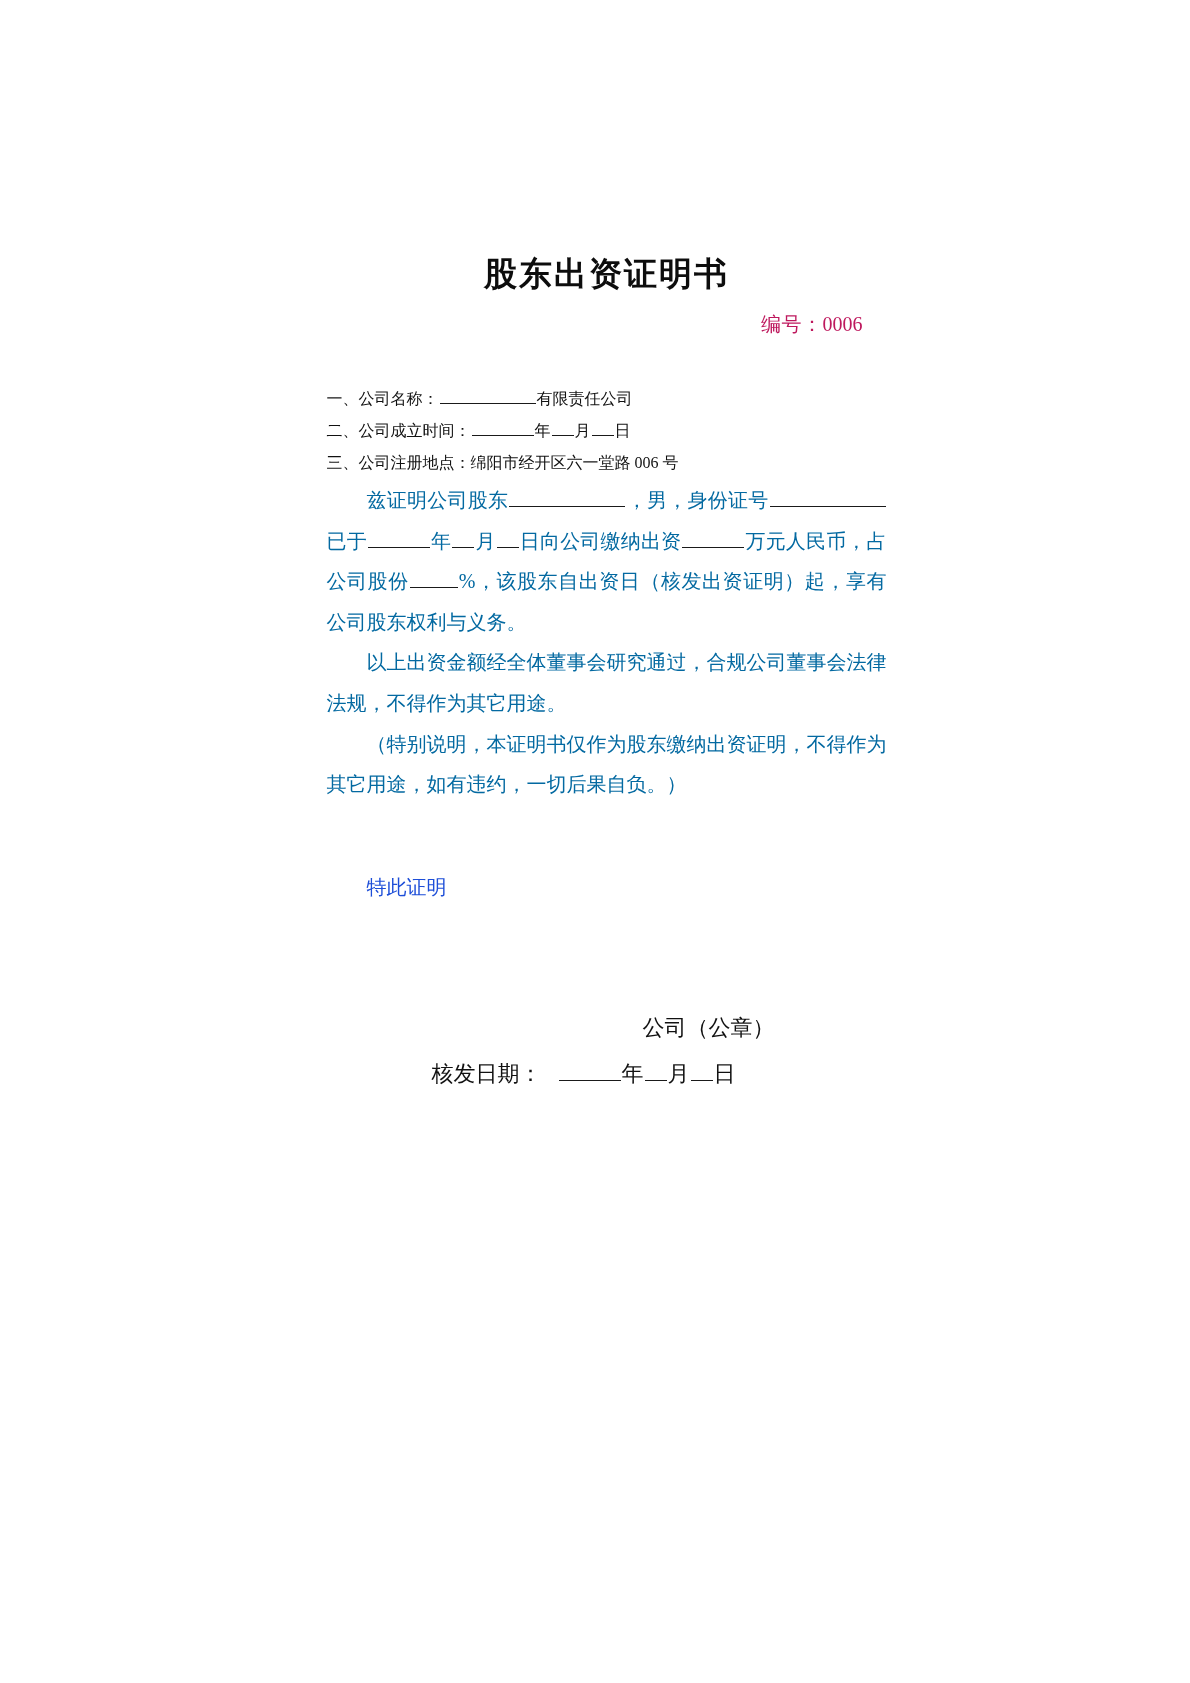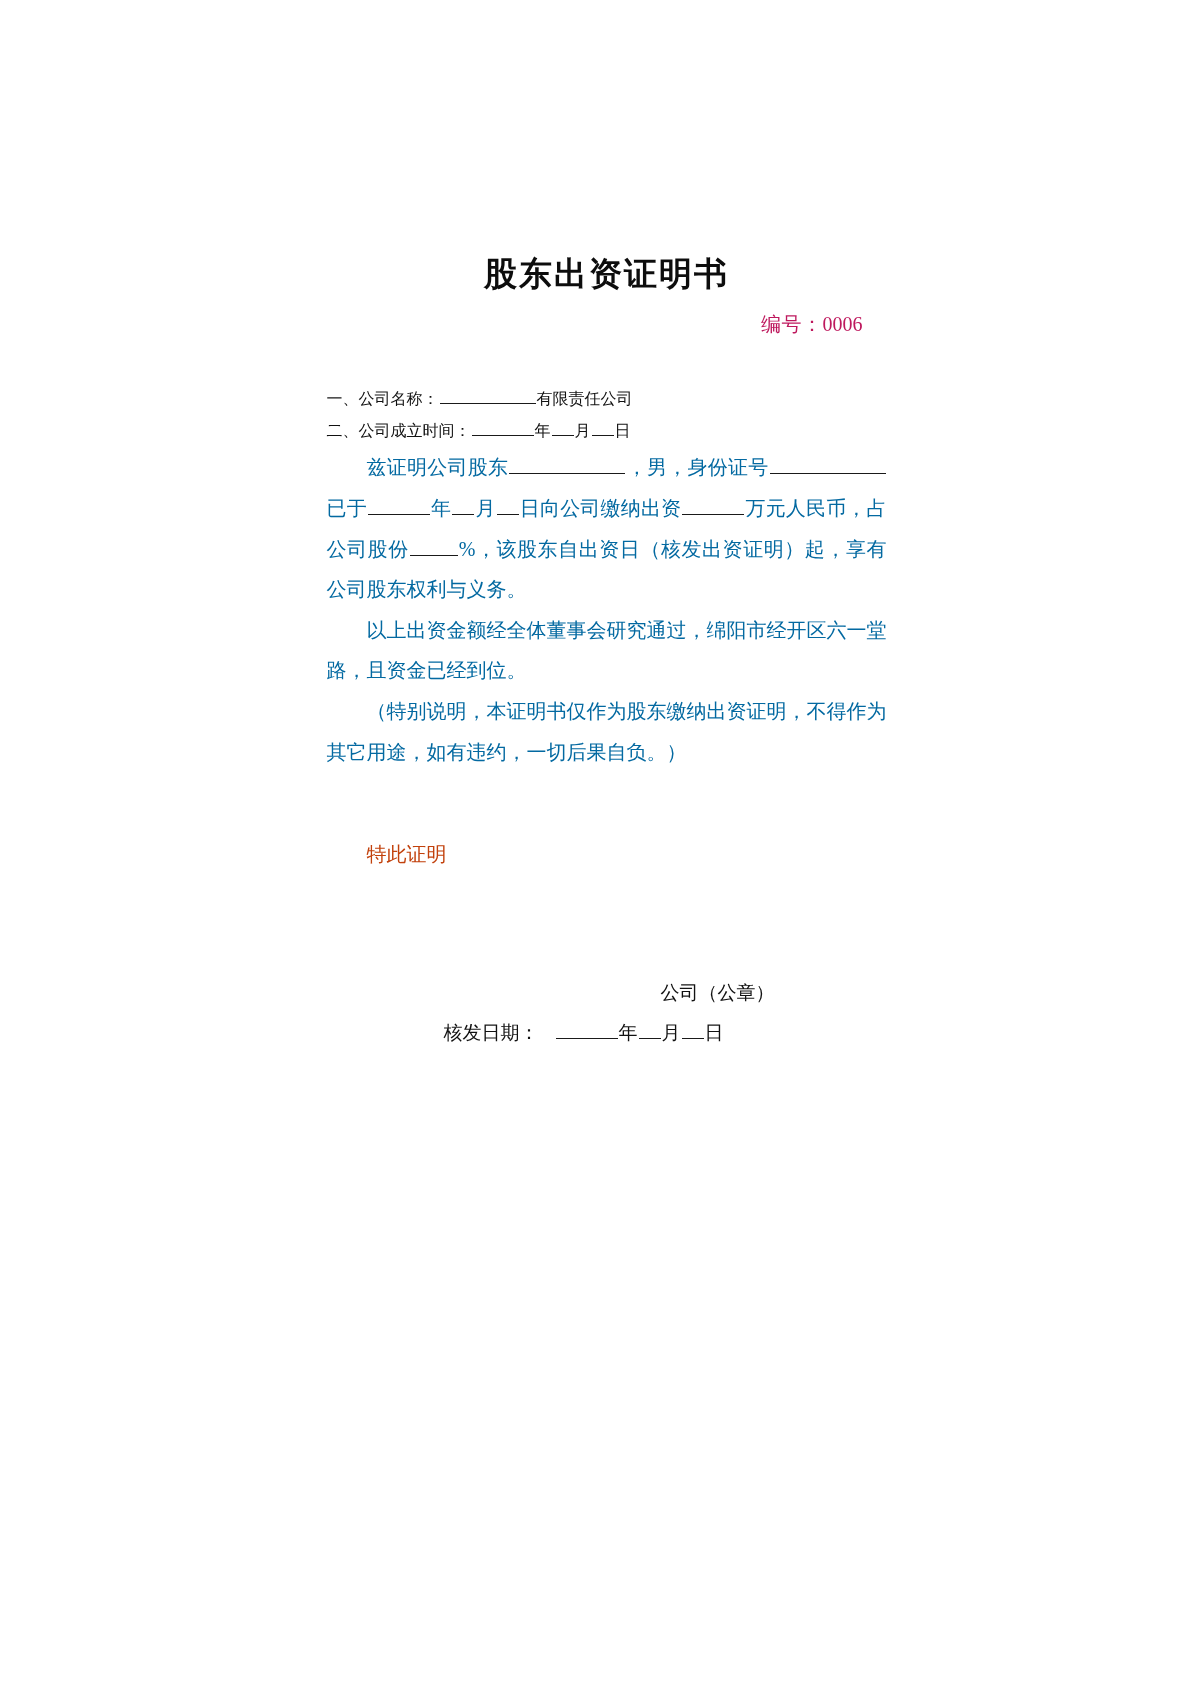--- a/index.html
+++ b/index.html
@@ -82,26 +82,26 @@
   .blank.w-xl { width: 116px; }
 
   .spacer-lg { height: 62px; }
   .spacer-xl { height: 92px; }
 
   .attest {
     font-size: 20px;
     line-height: 2.03;
     margin: 0;
     text-indent: 2em;
-    color: #c2410c;
+    color: #1d4ed8;
   }
 
   .sign-block {
     margin-top: 6px;
-    font-size: 19px;
+    font-size: 22px;
     line-height: 2.1;
     color: #111111;
   }
   .sign-seal {
     text-align: right;
     padding-right: 112px;
     white-space: nowrap;
   }
   .sign-date {
     text-align: center;
@@ -123,27 +123,30 @@
     </div>
 
     <p class="clause">
       <span>一、</span><span>公司名称：</span><span class="blank w-l"></span><span>有限责任公司</span>
     </p>
 
     <p class="clause">
       <span>二、</span><span>公司成立时间：</span><span class="blank w-m"></span><span>年</span><span class="blank w-xs"></span><span>月</span><span class="blank w-xs"></span><span>日</span>
     </p>
 
+    <p class="clause">
+      <span>三、</span><span>公司注册地点：</span><span>绵阳市经开区六一堂路 006 号</span>
+    </p>
 
 
     <p class="para indent">
       <span>兹证明公司股东</span><span class="blank w-xl"></span><span>，男，身份证号</span><span class="blank w-xl"></span><span>已于</span><span class="blank w-m"></span><span>年</span><span class="blank w-xs"></span><span>月</span><span class="blank w-xs"></span><span>日向公司缴纳出资</span><span class="blank w-m"></span><span>万元人民币，占公司股份</span><span class="blank w-s"></span><span>%，该股东自出资日（核发出资证明）起，享有公司股东权利与义务。</span>
     </p>
 
-    <p class="para indent">以上出资金额经全体董事会研究通过，绵阳市经开区六一堂路，且资金已经到位。</p>
+    <p class="para indent">以上出资金额经全体董事会研究通过，合规公司董事会法律法规，不得作为其它用途。</p>
 
     <p class="para indent">（特别说明，本证明书仅作为股东缴纳出资证明，不得作为其它用途，如有违约，一切后果自负。）</p>
 
     <div class="spacer-lg"></div>
 
     <p class="attest">特此证明</p>
 
     <div class="spacer-xl"></div>
 
     <div class="sign-block">

